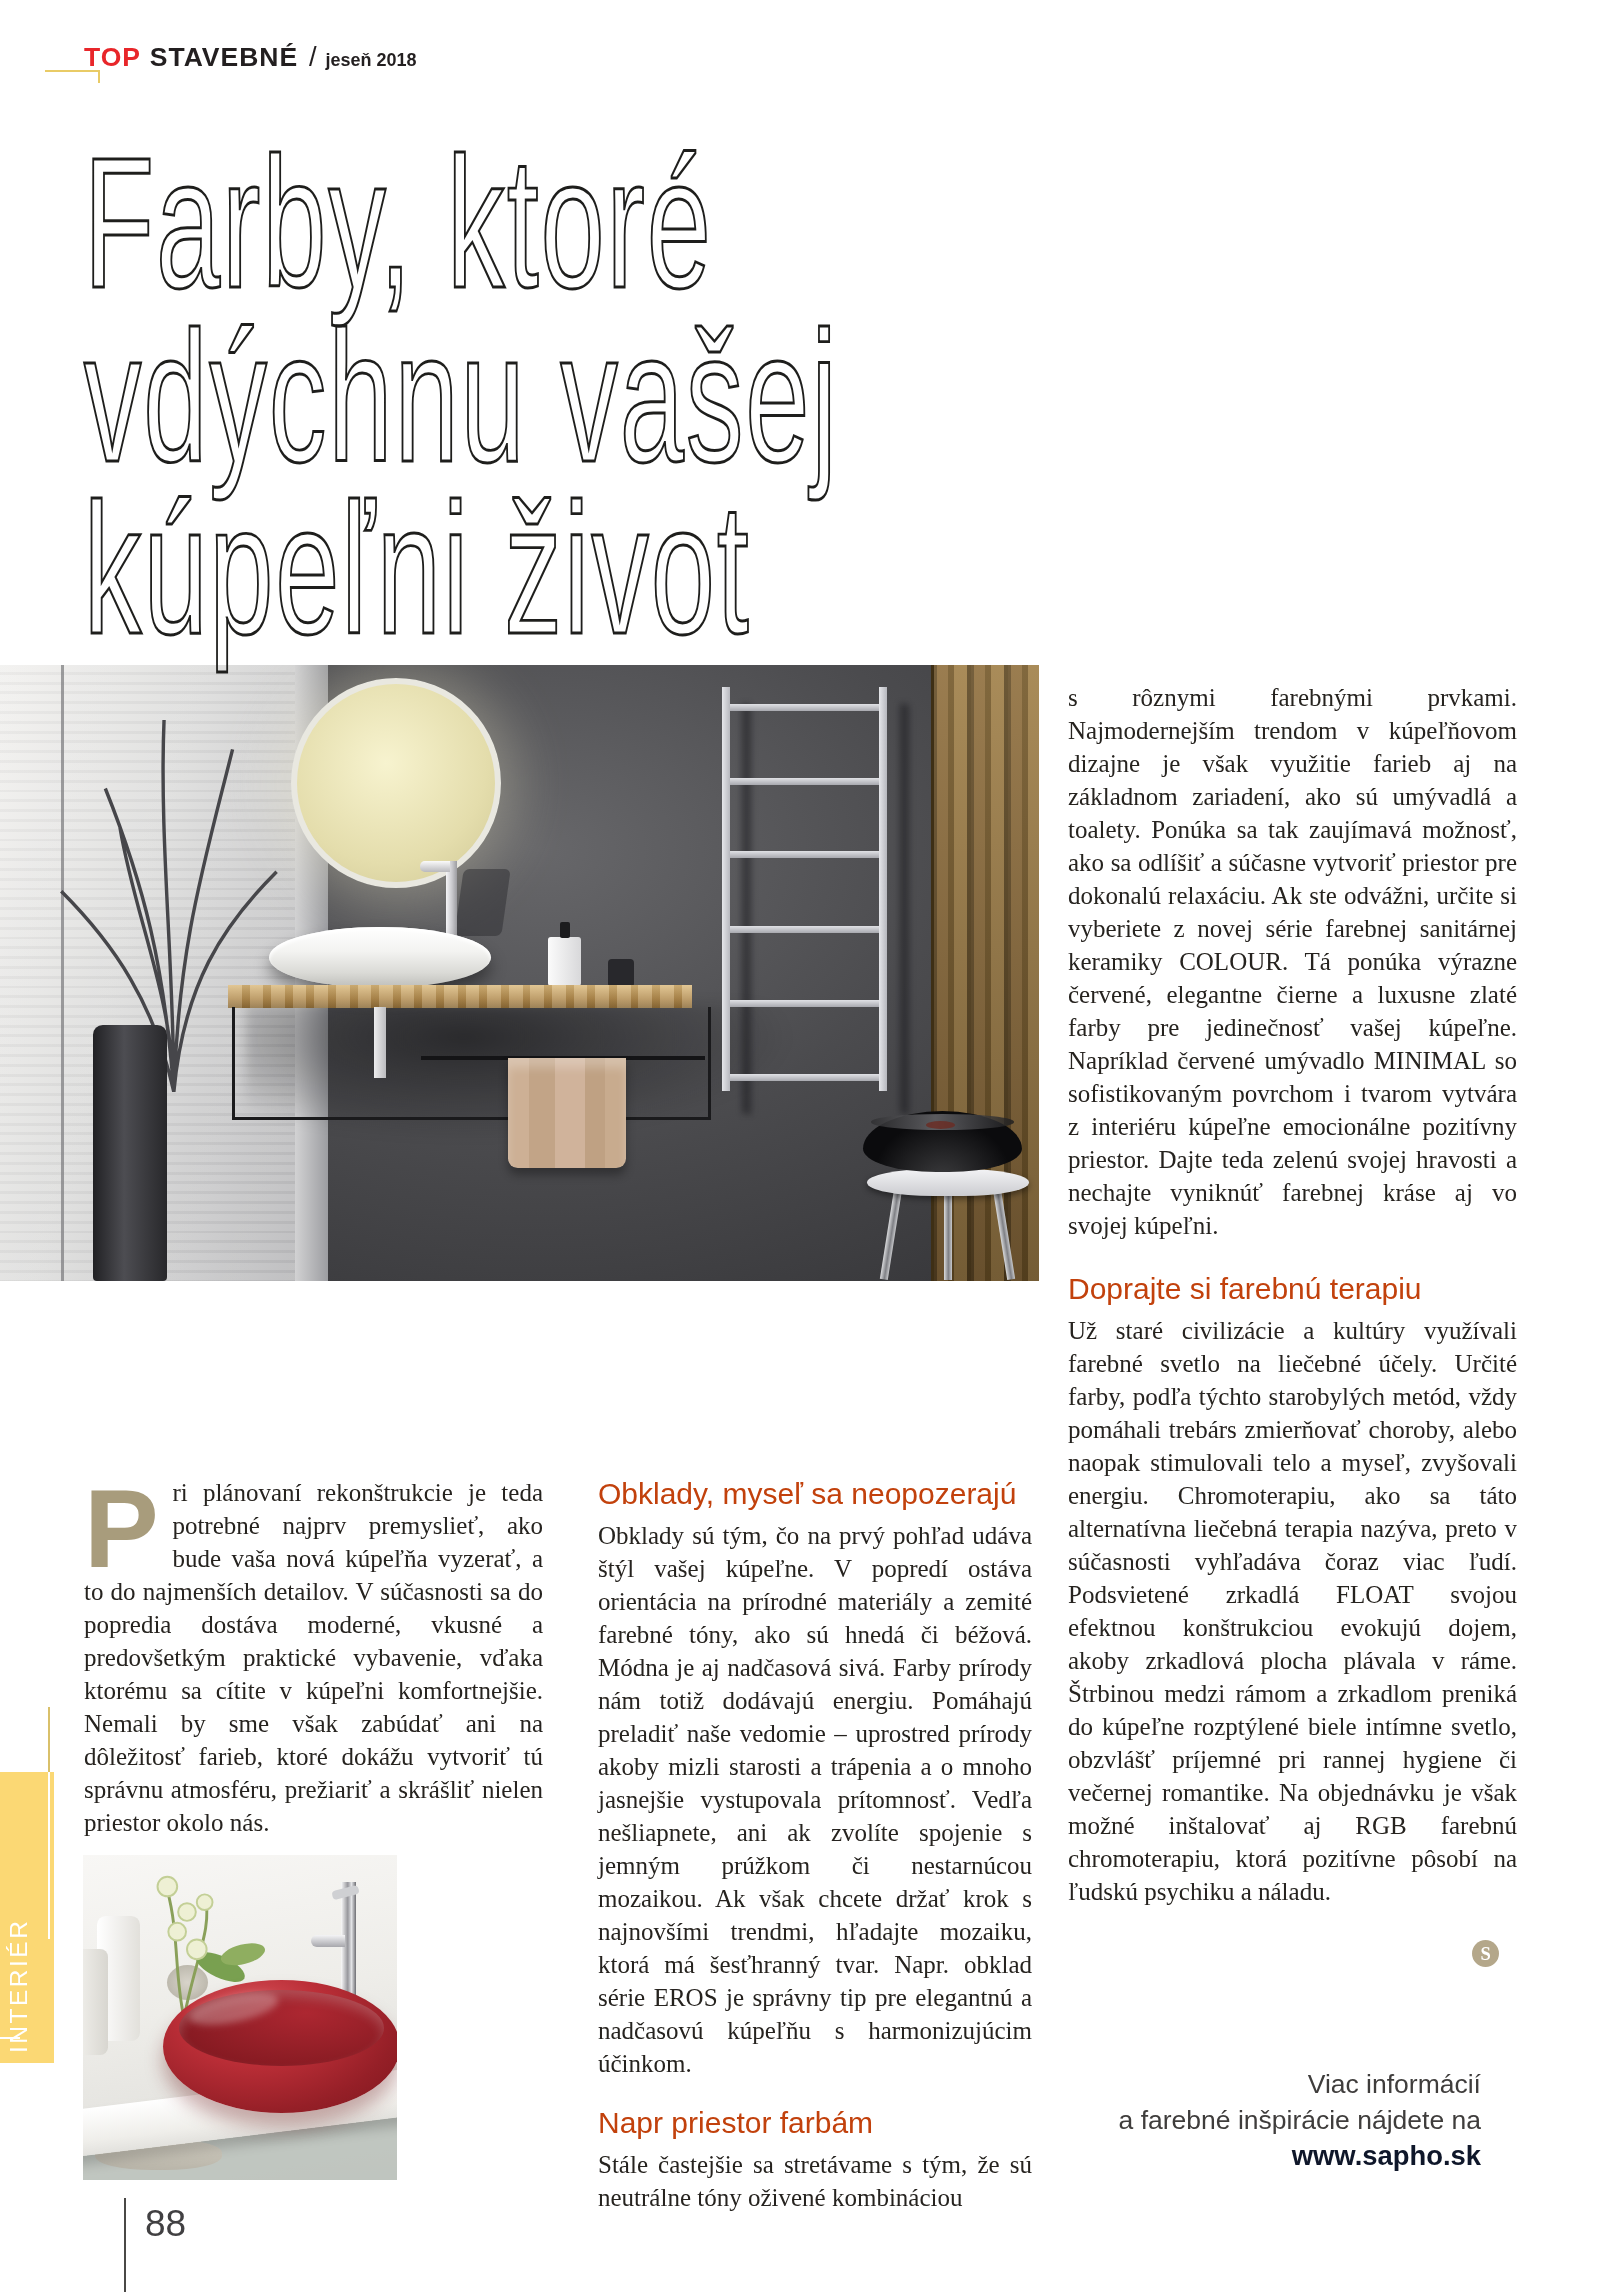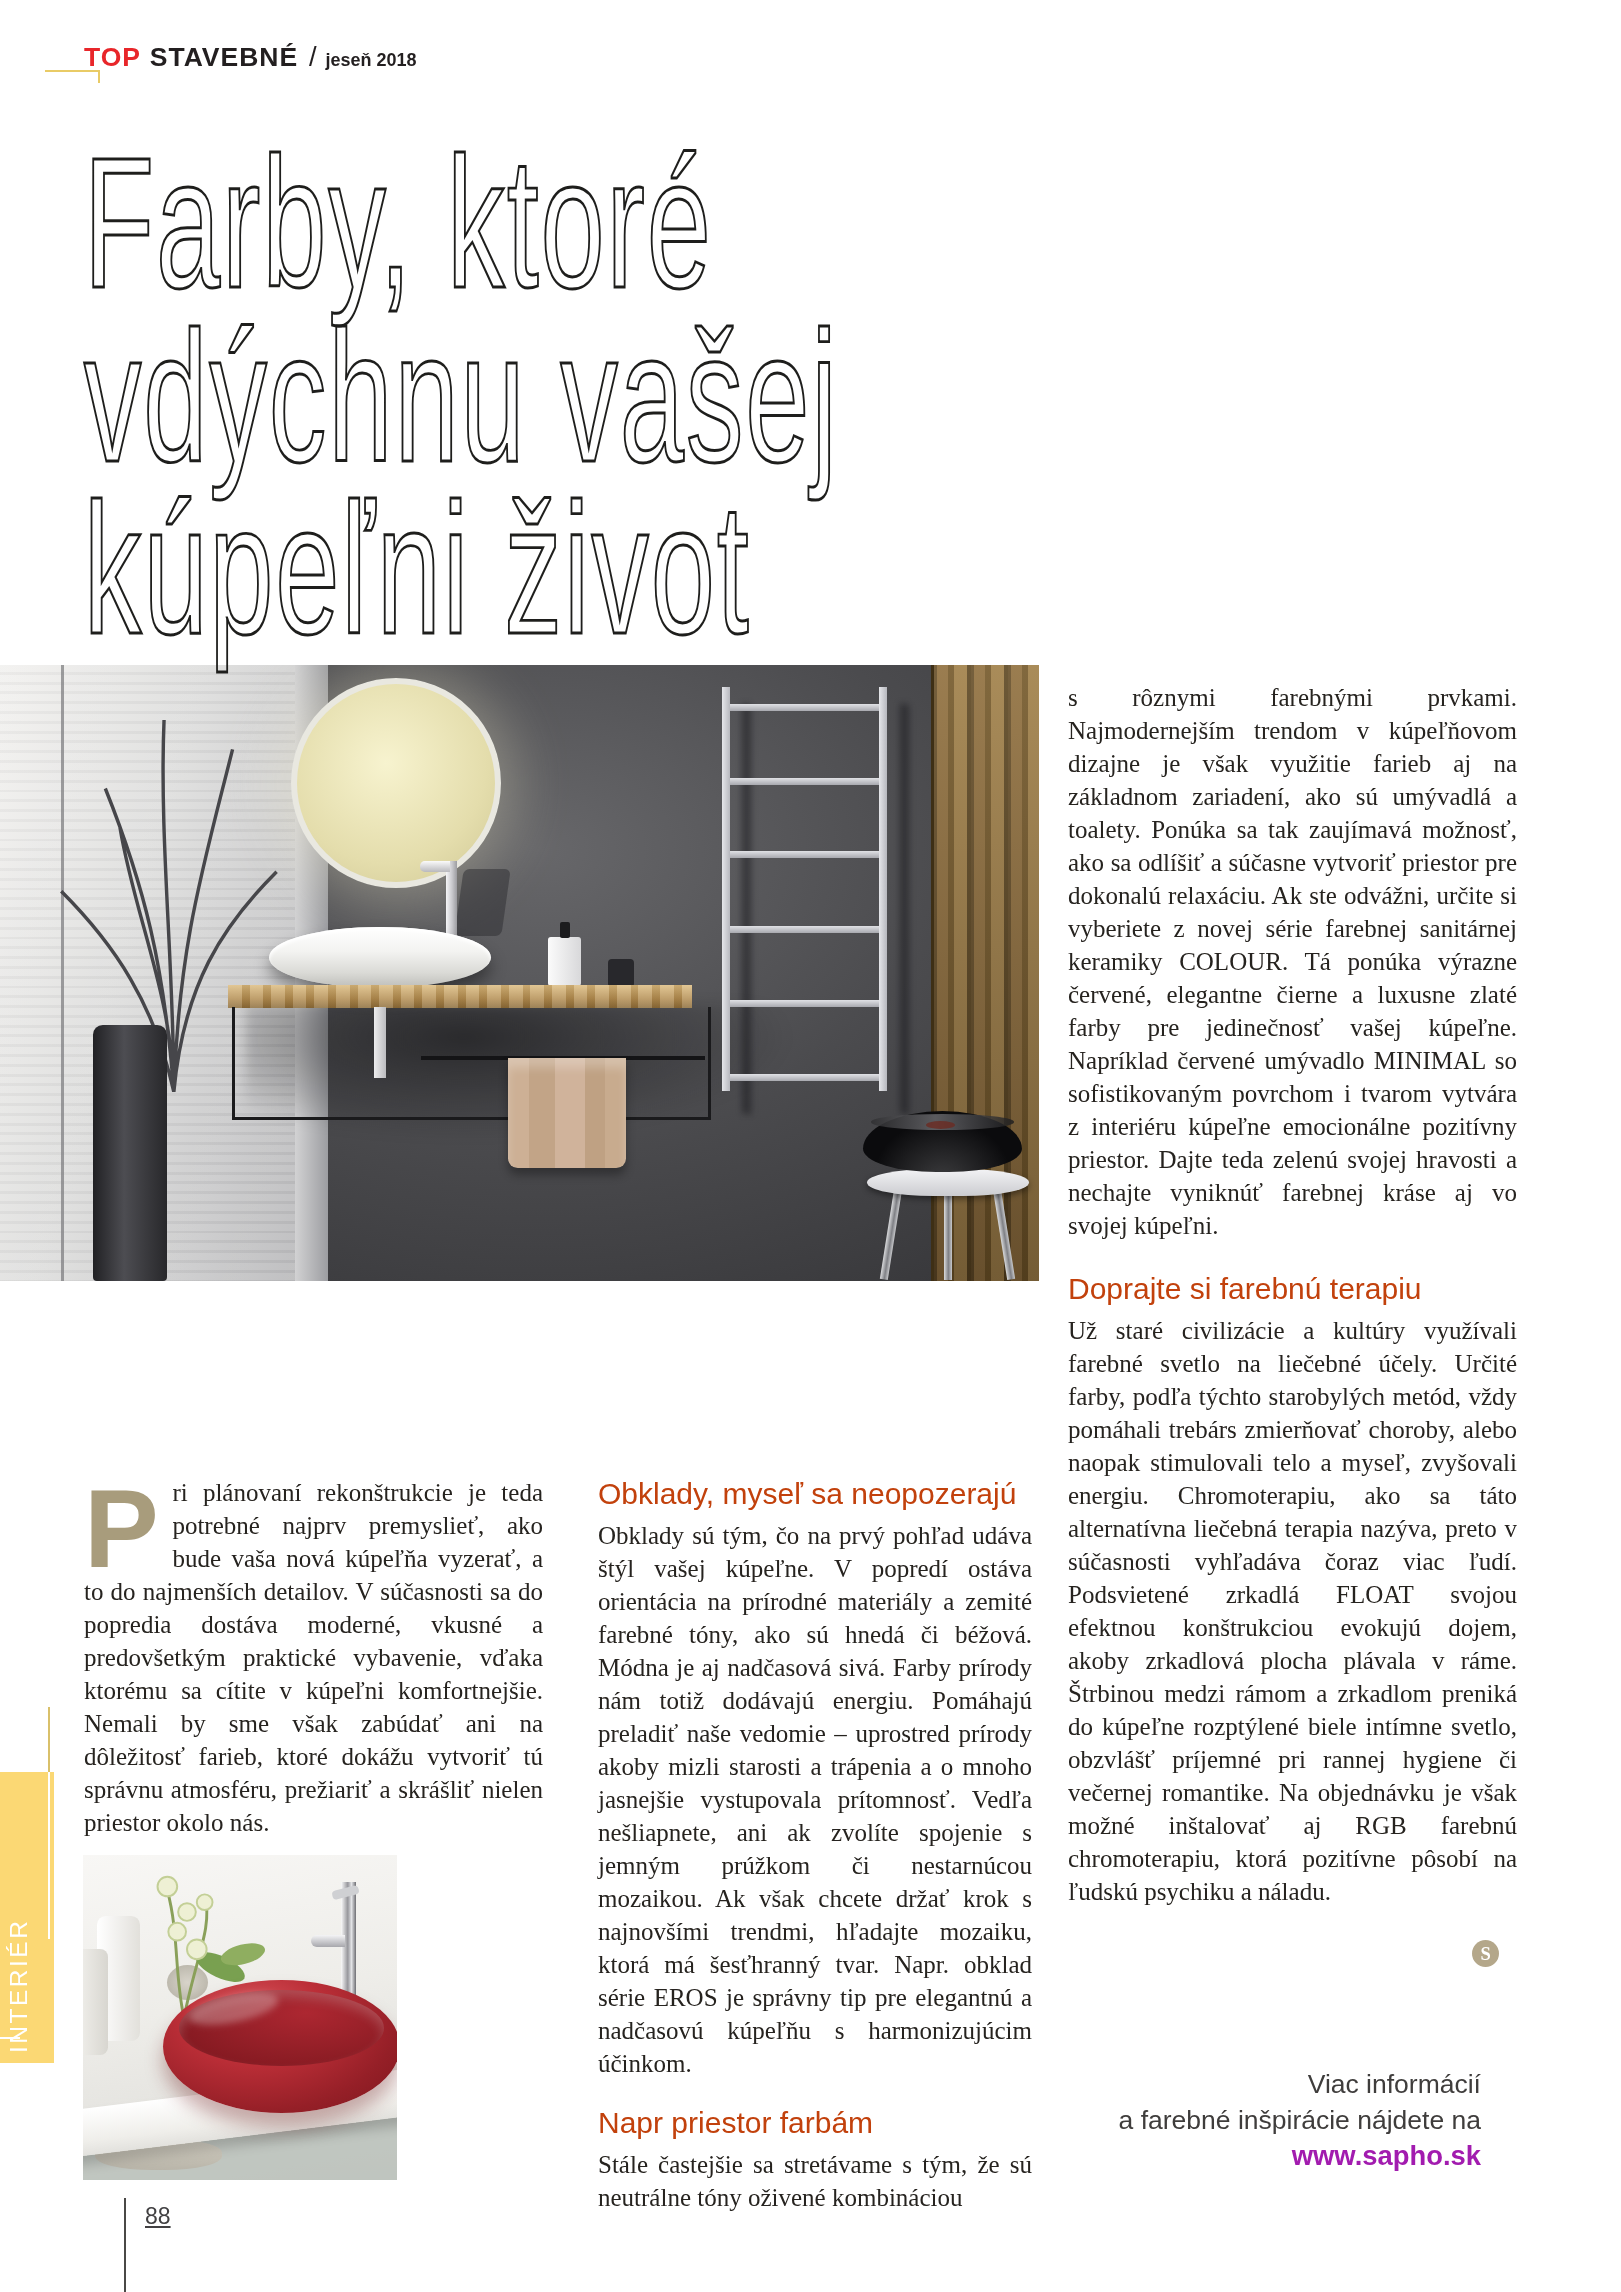--- a/index.html
+++ b/index.html
@@ -135,23 +135,23 @@
   #band{position:absolute;left:0;top:1772px;width:54px;height:291px;background:#fbd874;}
   #band-label{position:absolute;left:33px;bottom:9.8px;transform-origin:0 100%;transform:rotate(-90deg);
            white-space:nowrap;color:#ffffff;font-size:24.5px;letter-spacing:2.5px;font-weight:400;}
   #band-line-white{position:absolute;left:48px;top:1772px;width:2px;height:167px;background:#ffffff;z-index:2;}
   #band-line-khaki{position:absolute;left:48px;top:1707px;width:2px;height:65px;background:#d9c06a;}
   #band-tick{position:absolute;left:0;top:2037px;width:19.6px;height:2px;background:#ffffff;z-index:2;}
 
   
   #footer-note{position:absolute;left:1032px;top:2066px;width:449px;text-align:right;
            font-size:26.5px;line-height:36px;color:#3f3d3c;}
-  #footer-note .url{font-weight:700;color:#a21caf;font-size:27.4px;}
+  #footer-note .url{font-weight:700;color:#0f172a;font-size:27.4px;}
   #pageno-line{position:absolute;left:124px;top:2198px;width:2px;height:94px;background:#4a4846;}
-  #pageno{position:absolute;left:145px;top:2203px;font-size:23px;color:#414042;text-decoration:underline;}
+  #pageno{position:absolute;left:145px;top:2203px;font-size:37px;color:#414042;}
 </style>
 </head>
 <body>
 
 <div class="page">
 
   <div class="bracket" id="bracket-h"></div>
   <div class="bracket" id="bracket-v"></div>
   <div id="header">
     <span class="hdr-top">TOP</span>

